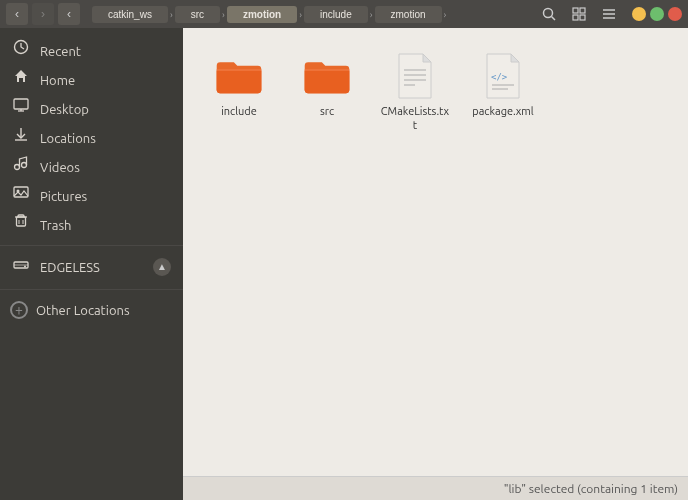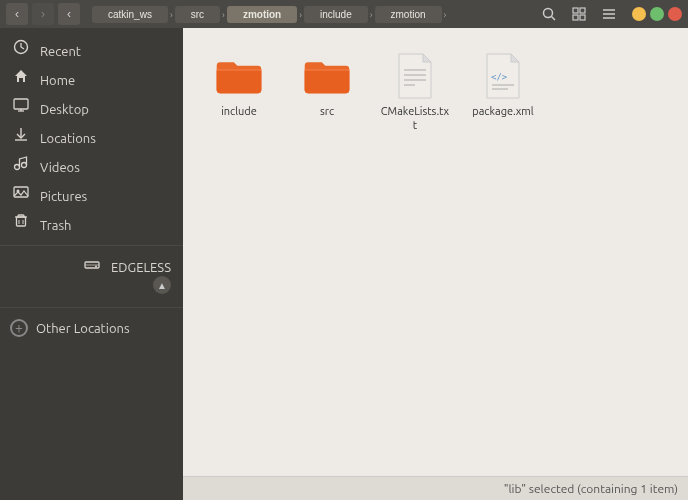--- a/index.html
+++ b/index.html
@@ -136,26 +136,25 @@
     .sidebar-label {
       font-size: 13px;
     }
     .sidebar-section {
       margin-top: 8px;
       padding-top: 6px;
       border-top: 1px solid #4a4845;
     }
     .sidebar-device {
       display: flex;
-      align-items: flex-end;
+      align-items: center;
       justify-content: space-between;
       padding: 5px 12px;
       color: #d8d3cc;
       cursor: pointer;
-      flex-direction: column;
     }
     .sidebar-device-left {
       display: flex;
       align-items: center;
       gap: 10px;
     }
     .eject-btn {
       background: #5a5752;
       border: none;
       color: #ccc;

